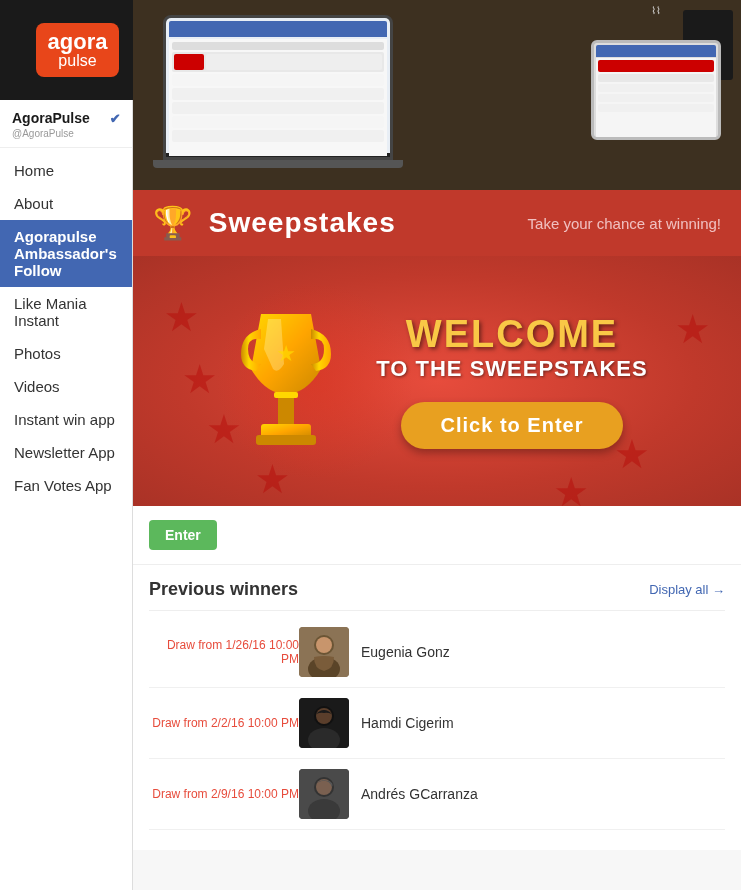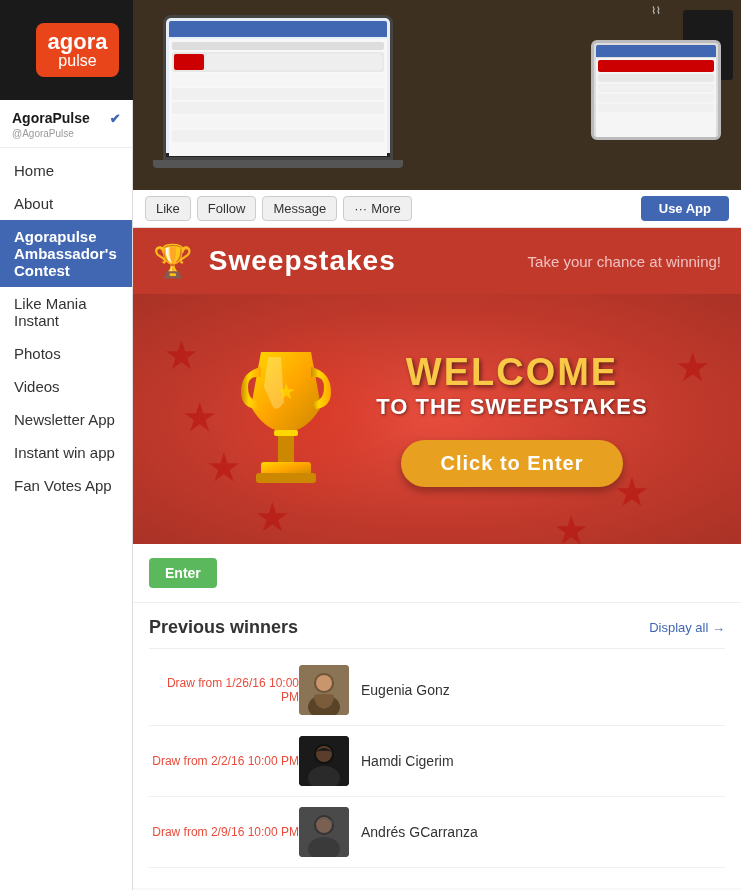--- a/index.html
+++ b/index.html
@@ -93,26 +93,26 @@
     <div class="sidebar-profile">
       <div class="profile-name">
         <span>AgoraPulse</span>
         <span class="verified-badge">✔</span>
       </div>
       <div class="profile-handle">@AgoraPulse</div>
     </div>
     <nav class="sidebar-nav">
       <a class="nav-item">Home</a>
       <a class="nav-item">About</a>
-      <a class="nav-item active">Agorapulse Ambassador's Contest</a>
+      <a class="nav-item active">Agorapulse Ambassador's Follow</a>
       <a class="nav-item">Like Mania Instant</a>
       <a class="nav-item">Photos</a>
       <a class="nav-item">Videos</a>
+      <a class="nav-item">Instant win app</a>
       <a class="nav-item">Newsletter App</a>
-      <a class="nav-item">Instant win app</a>
       <a class="nav-item">Fan Votes App</a>
     </nav>
   </div>
 
   <div class="main">
 
     <div class="cover-photo">
       <div class="cover-devices">
 
         <div style="position:absolute; left:30px; top:15px; z-index:2;">
@@ -150,30 +150,20 @@
         </div>
 
         <div style="position:absolute; right:80px; top:5px; z-index:1; color:#ddd; font-size:10px;">
           ⌇⌇
         </div>
 
         <div style="position:absolute; right:8px; top:10px; width:50px; height:70px; background:#1a1a1a; border-radius:3px; z-index:1;"></div>
       </div>
     </div>
 
-    <div class="action-bar">
-      <button class="action-btn">Like</button>
-      <button class="action-btn">Follow</button>
-      <button class="action-btn">Message</button>
-      <button class="action-btn">
-        <span>···</span>
-        <span>More</span>
-      </button>
-      <button class="use-app-btn">Use App</button>
-    </div>
 
     <div class="page-content">
 
       <div class="sweepstakes-header">
         <span class="trophy-small">🏆</span>
         <span class="sweepstakes-title">Sweepstakes</span>
         <span class="sweepstakes-tagline">Take your chance at winning!</span>
       </div>
 
       <div class="sweepstakes-banner">

